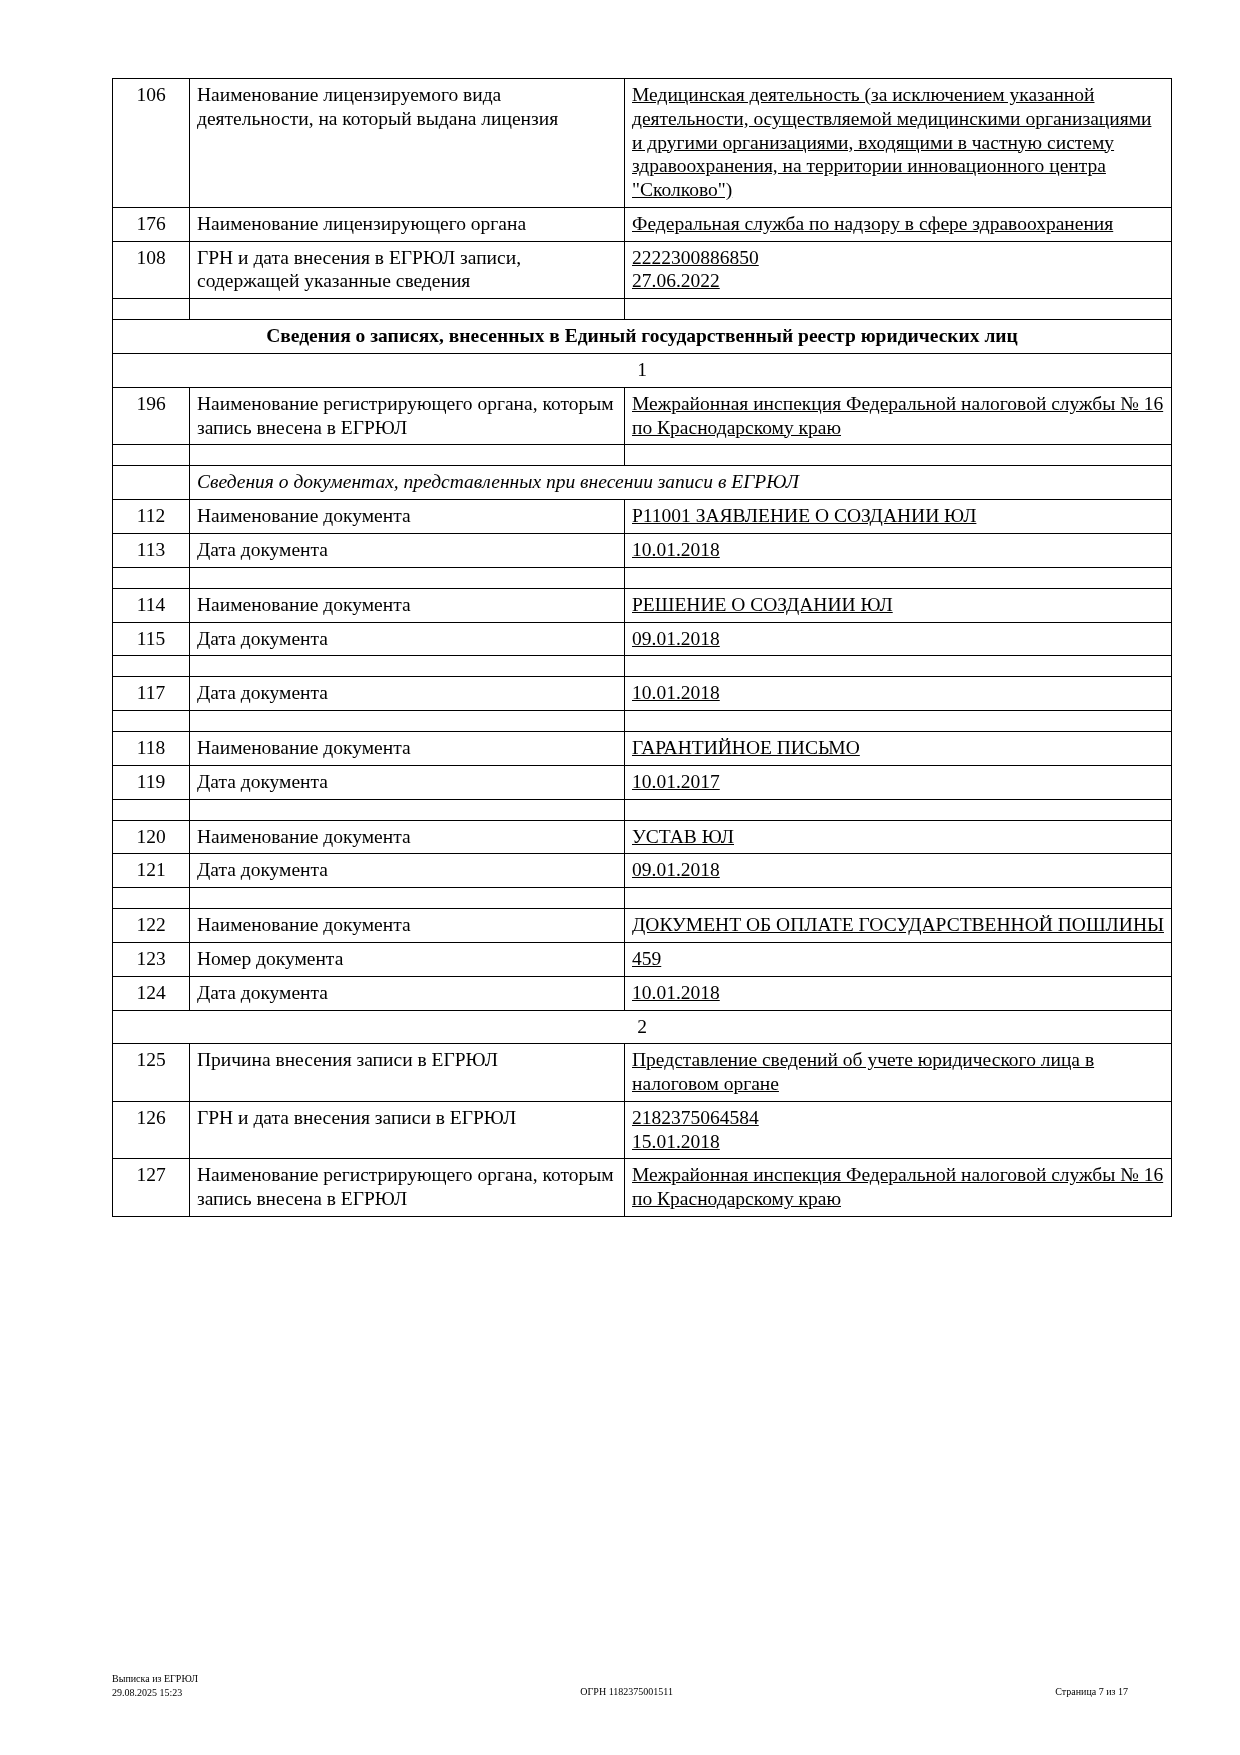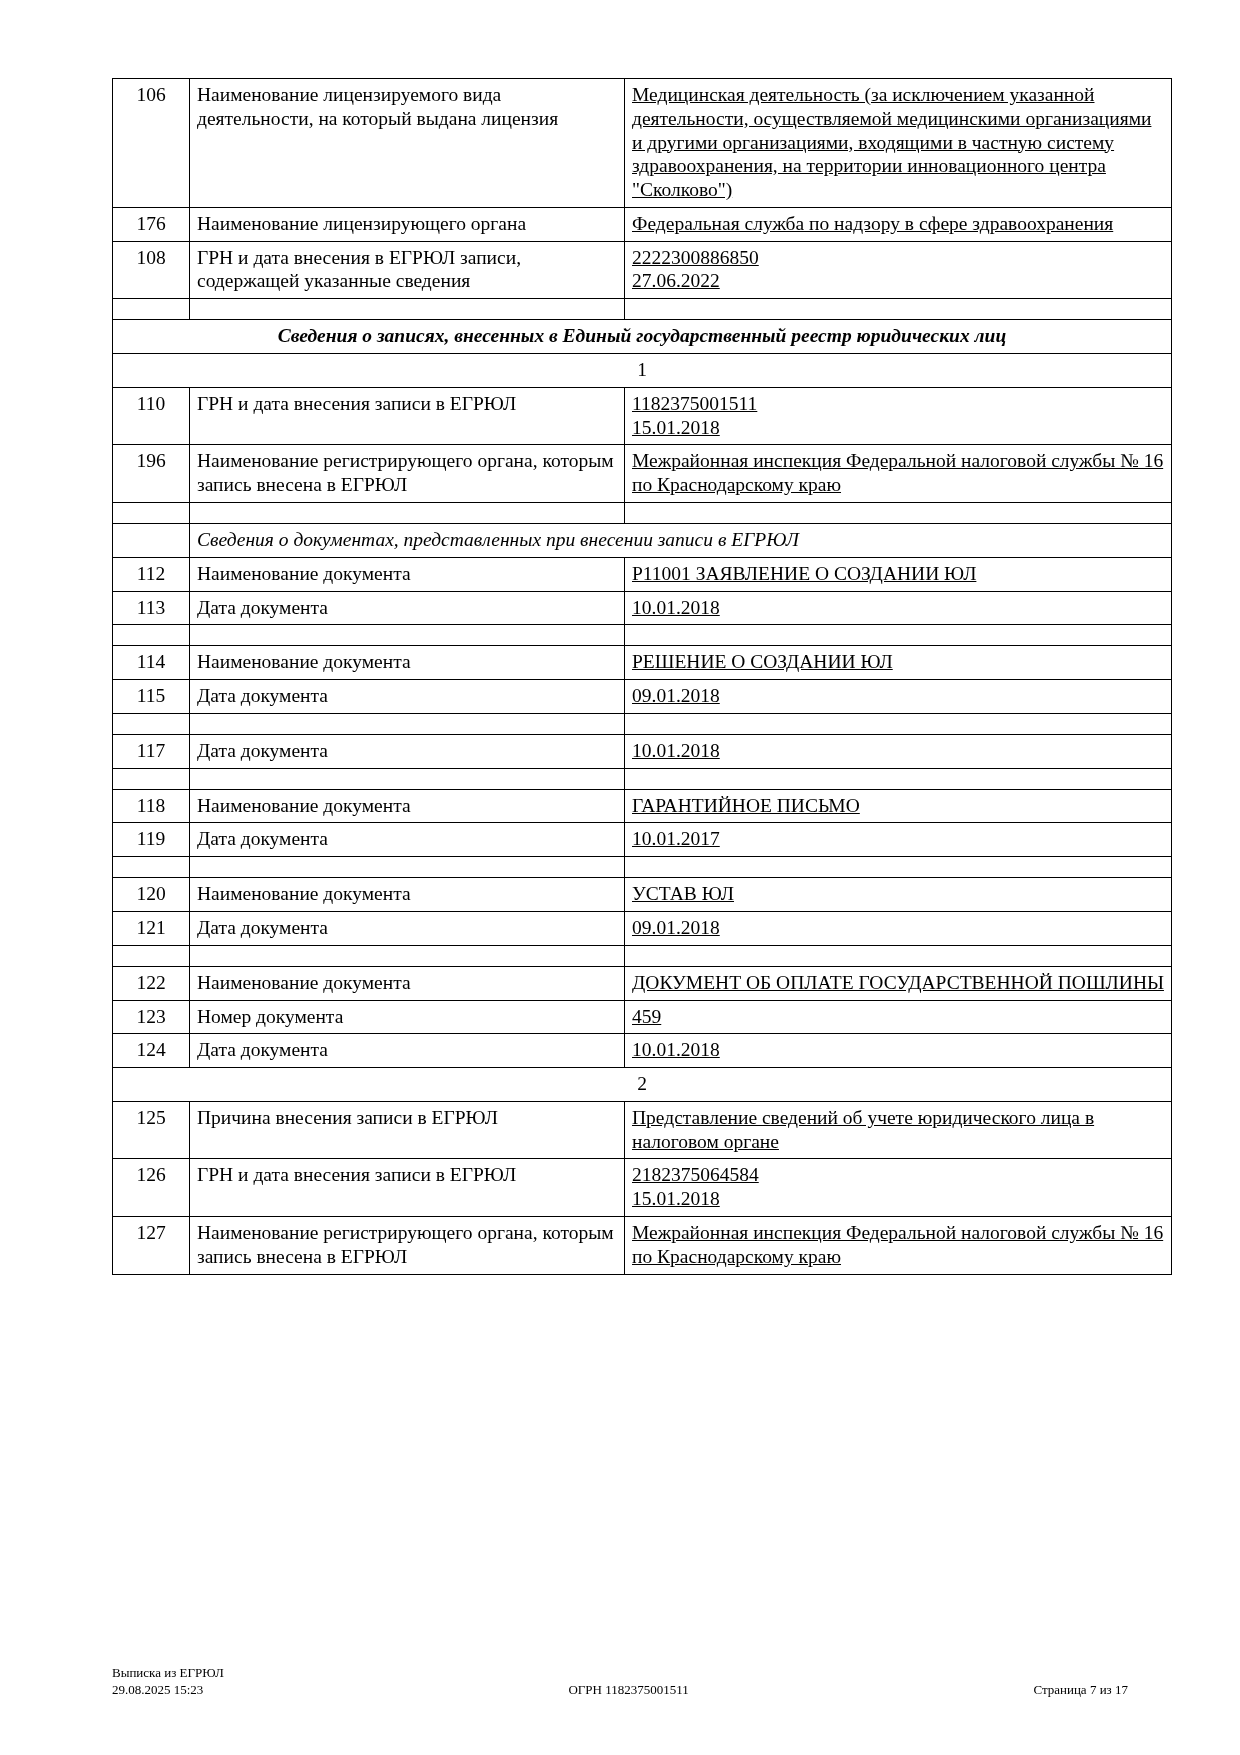--- a/index.html
+++ b/index.html
@@ -49,21 +49,20 @@
     border-right: 1px solid #000;
     border-top: none;
     border-bottom: none;
     height: 20px;
     padding: 0;
   }
   td.section-title {
     text-align: center;
     font-weight: bold;
     padding: 5px 6px 6px 6px;
-    font-style: italic;
   }
   td.center-num {
     text-align: center;
     padding: 4px 6px 5px 6px;
   }
   td.subsection {
     padding: 5px 7px 6px 7px;
     font-style: italic;
   }
   td.blank-left {
@@ -71,25 +70,25 @@
   }
   td.blank-mid {
     border-left: none;
     border-right: none;
   }
   .footer {
     position: absolute;
     left: 112px;
     right: 112px;
     bottom: 56px;
-    font-size: 13px;
+    font-size: 10px;
     line-height: 1.35;
     display: flex;
     justify-content: space-between;
-    align-items: flex-end;
+    align-items: center;
   }
   .footer-left {
     text-align: left;
   }
   .footer-center {
     text-align: center;
     padding-top: 13px;
   }
   .footer-right {
     text-align: right;
@@ -127,26 +126,20 @@
         <td class="blank-mid"></td>
         <td style="border-left:none;"></td>
       </tr>
 
       <tr>
         <td class="section-title" colspan="3">Сведения о записях, внесенных в Единый государственный реестр юридических лиц</td>
       </tr>
 
       <tr>
         <td class="center-num" colspan="3">1</td>
-      </tr>
-      <tr>
-        <td class="num">110</td>
-        <td class="label">ГРН и дата внесения записи в ЕГРЮЛ</td>
-        <td class="value nowrap">1182375001511
-15.01.2018</td>
       </tr>
       <tr>
         <td class="num">196</td>
         <td class="label">Наименование регистрирующего органа, которым запись внесена в ЕГРЮЛ</td>
         <td class="value nowrap">Межрайонная инспекция Федеральной налоговой службы № 16 по Краснодарскому краю</td>
       </tr>
 
       <tr class="spacer">
         <td class="blank-left"></td>
         <td class="blank-mid"></td>

